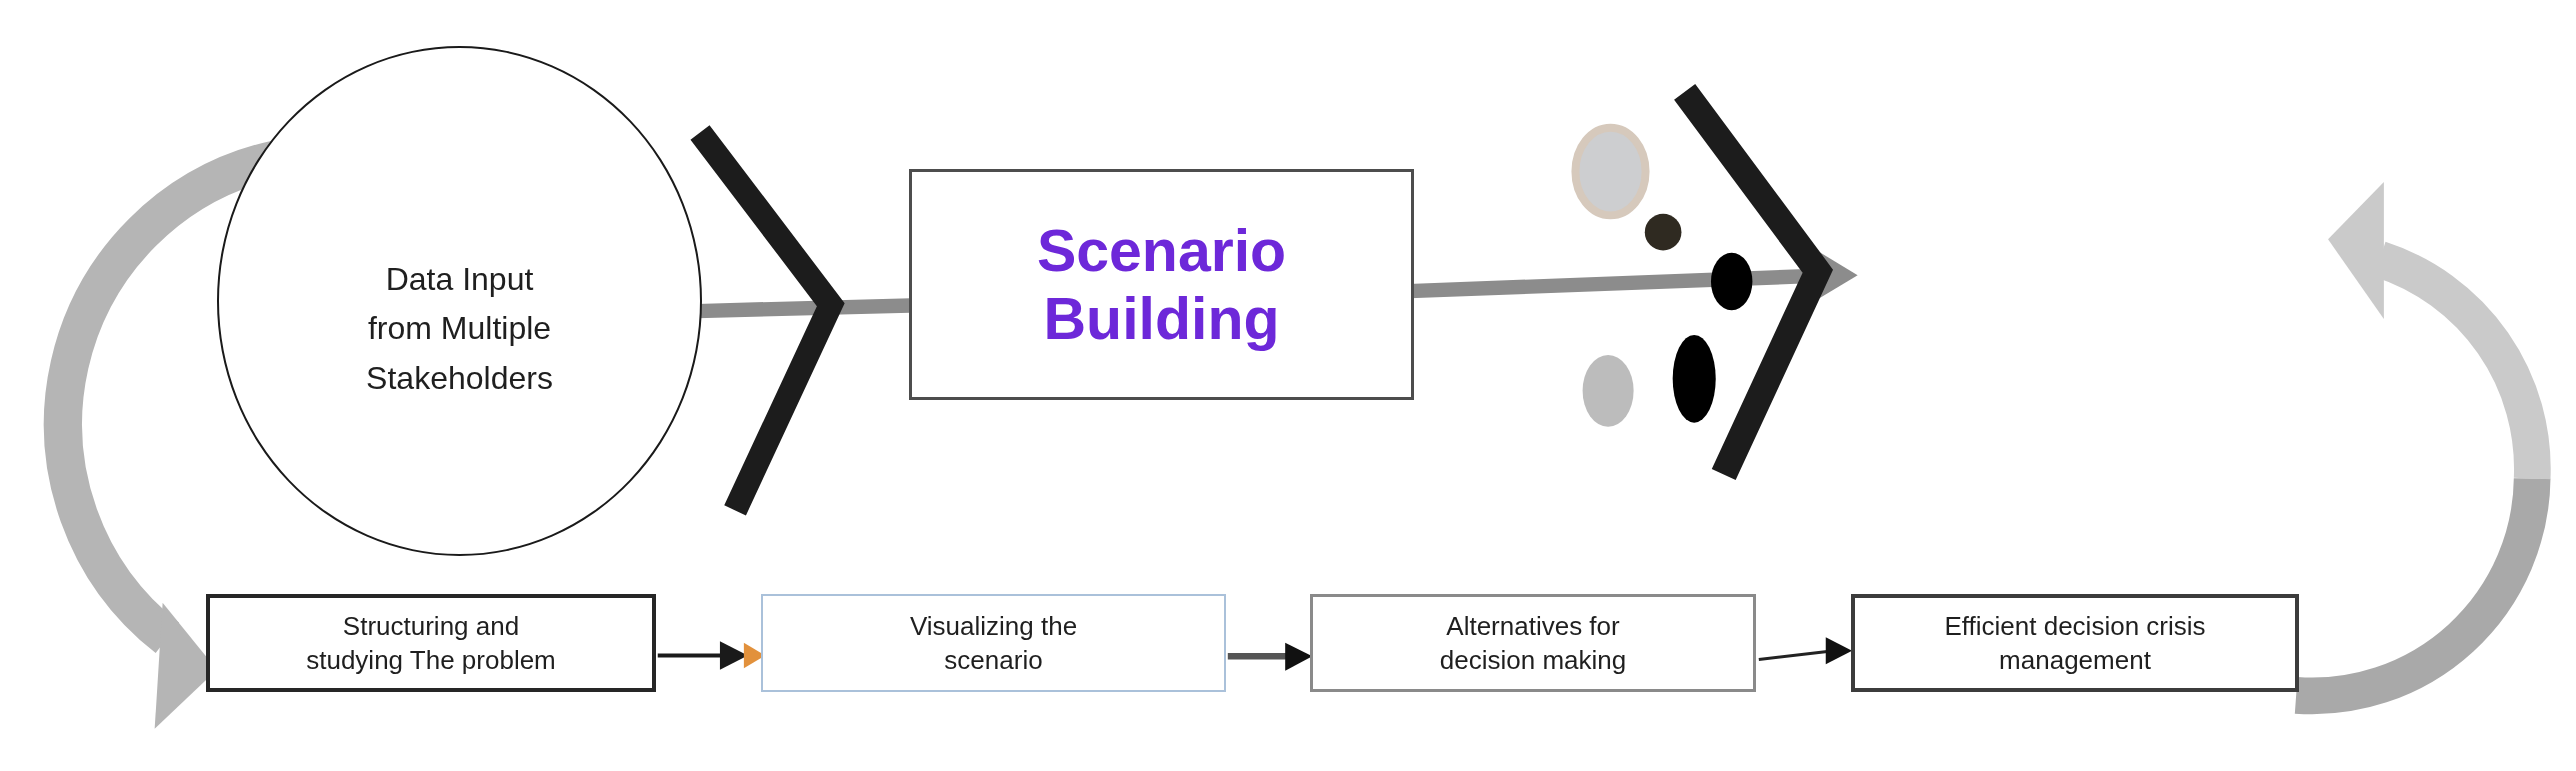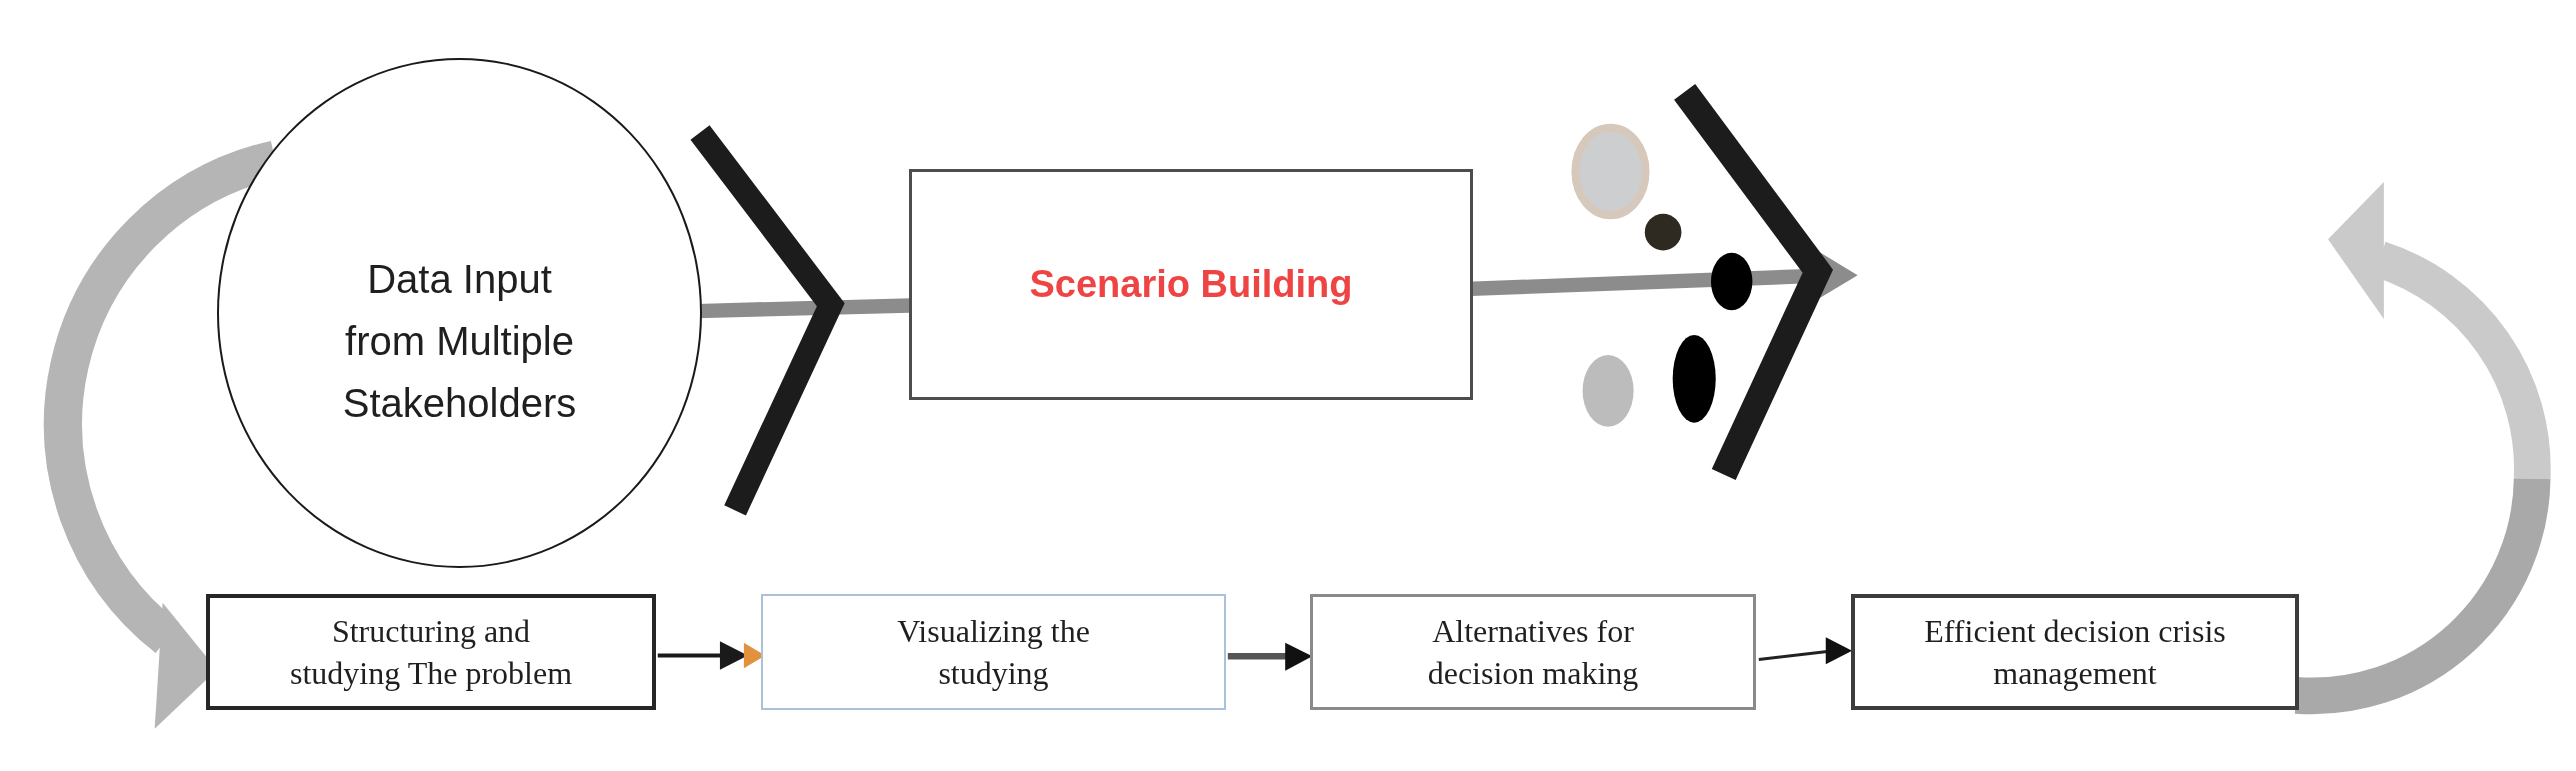--- a/index.html
+++ b/index.html
@@ -14,24 +14,24 @@
   .node{
     position:absolute;
     box-sizing:border-box;
     background:#ffffff;
     display:flex;align-items:center;justify-content:center;
     text-align:center;
     color:#1f1f1f;
   }
   .label{white-space:pre-line;display:block;}
   .circle{border:2.4px solid #1a1a1a;border-radius:50%;}
-  .circle-left{left:217px;top:58px;width:485px;height:510px;padding-top:56px;font-size:40px;line-height:1.55;}
+  .circle-left{left:217px;top:46px;width:485px;height:510px;padding-top:56px;font-size:32px;line-height:1.55;}
   .circle-right{left:1859px;top:33px;width:472px;height:502px;padding-top:40px;font-size:40px;line-height:1.55;}
-  .scenario-box{left:909px;top:169px;width:564px;height:231px;border:3.2px solid #4d4d4d;font-size:38px;font-weight:bold;color:#ef4444;}
-  .step{top:594px;height:116px;font-size:32px;line-height:1.32;font-family:Liberation Serif, serif;}
+  .scenario-box{left:909px;top:169px;width:505px;height:231px;border:3.2px solid #4d4d4d;font-size:59px;font-weight:bold;color:#6d28d9;}
+  .step{top:594px;height:98px;font-size:26px;line-height:1.32;}
   .step-1{left:206px;width:450px;border:4px solid #262626;}
   .step-2{left:761px;width:465px;border:2.4px solid #aac1da;}
   .step-3{left:1310px;width:446px;border:3.2px solid #8a8a8a;align-items:center;}
   .step-4{left:1851px;width:448px;border:4px solid #3c3c3c;}
 </style>
 </head>
 <body>
 
 <div class="canvas">
 
@@ -90,21 +90,21 @@
     <span class="label">Scenario Building</span>
   </div>
 
 
   <div class="node step step-1">
     <span class="label">Structuring and
 studying The problem</span>
   </div>
   <div class="node step step-2">
     <span class="label">Visualizing the
-studying</span>
+scenario</span>
   </div>
   <div class="node step step-3">
     <span class="label">Alternatives for
 decision making</span>
   </div>
   <div class="node step step-4">
     <span class="label">Efficient decision crisis
 management</span>
   </div>
 

